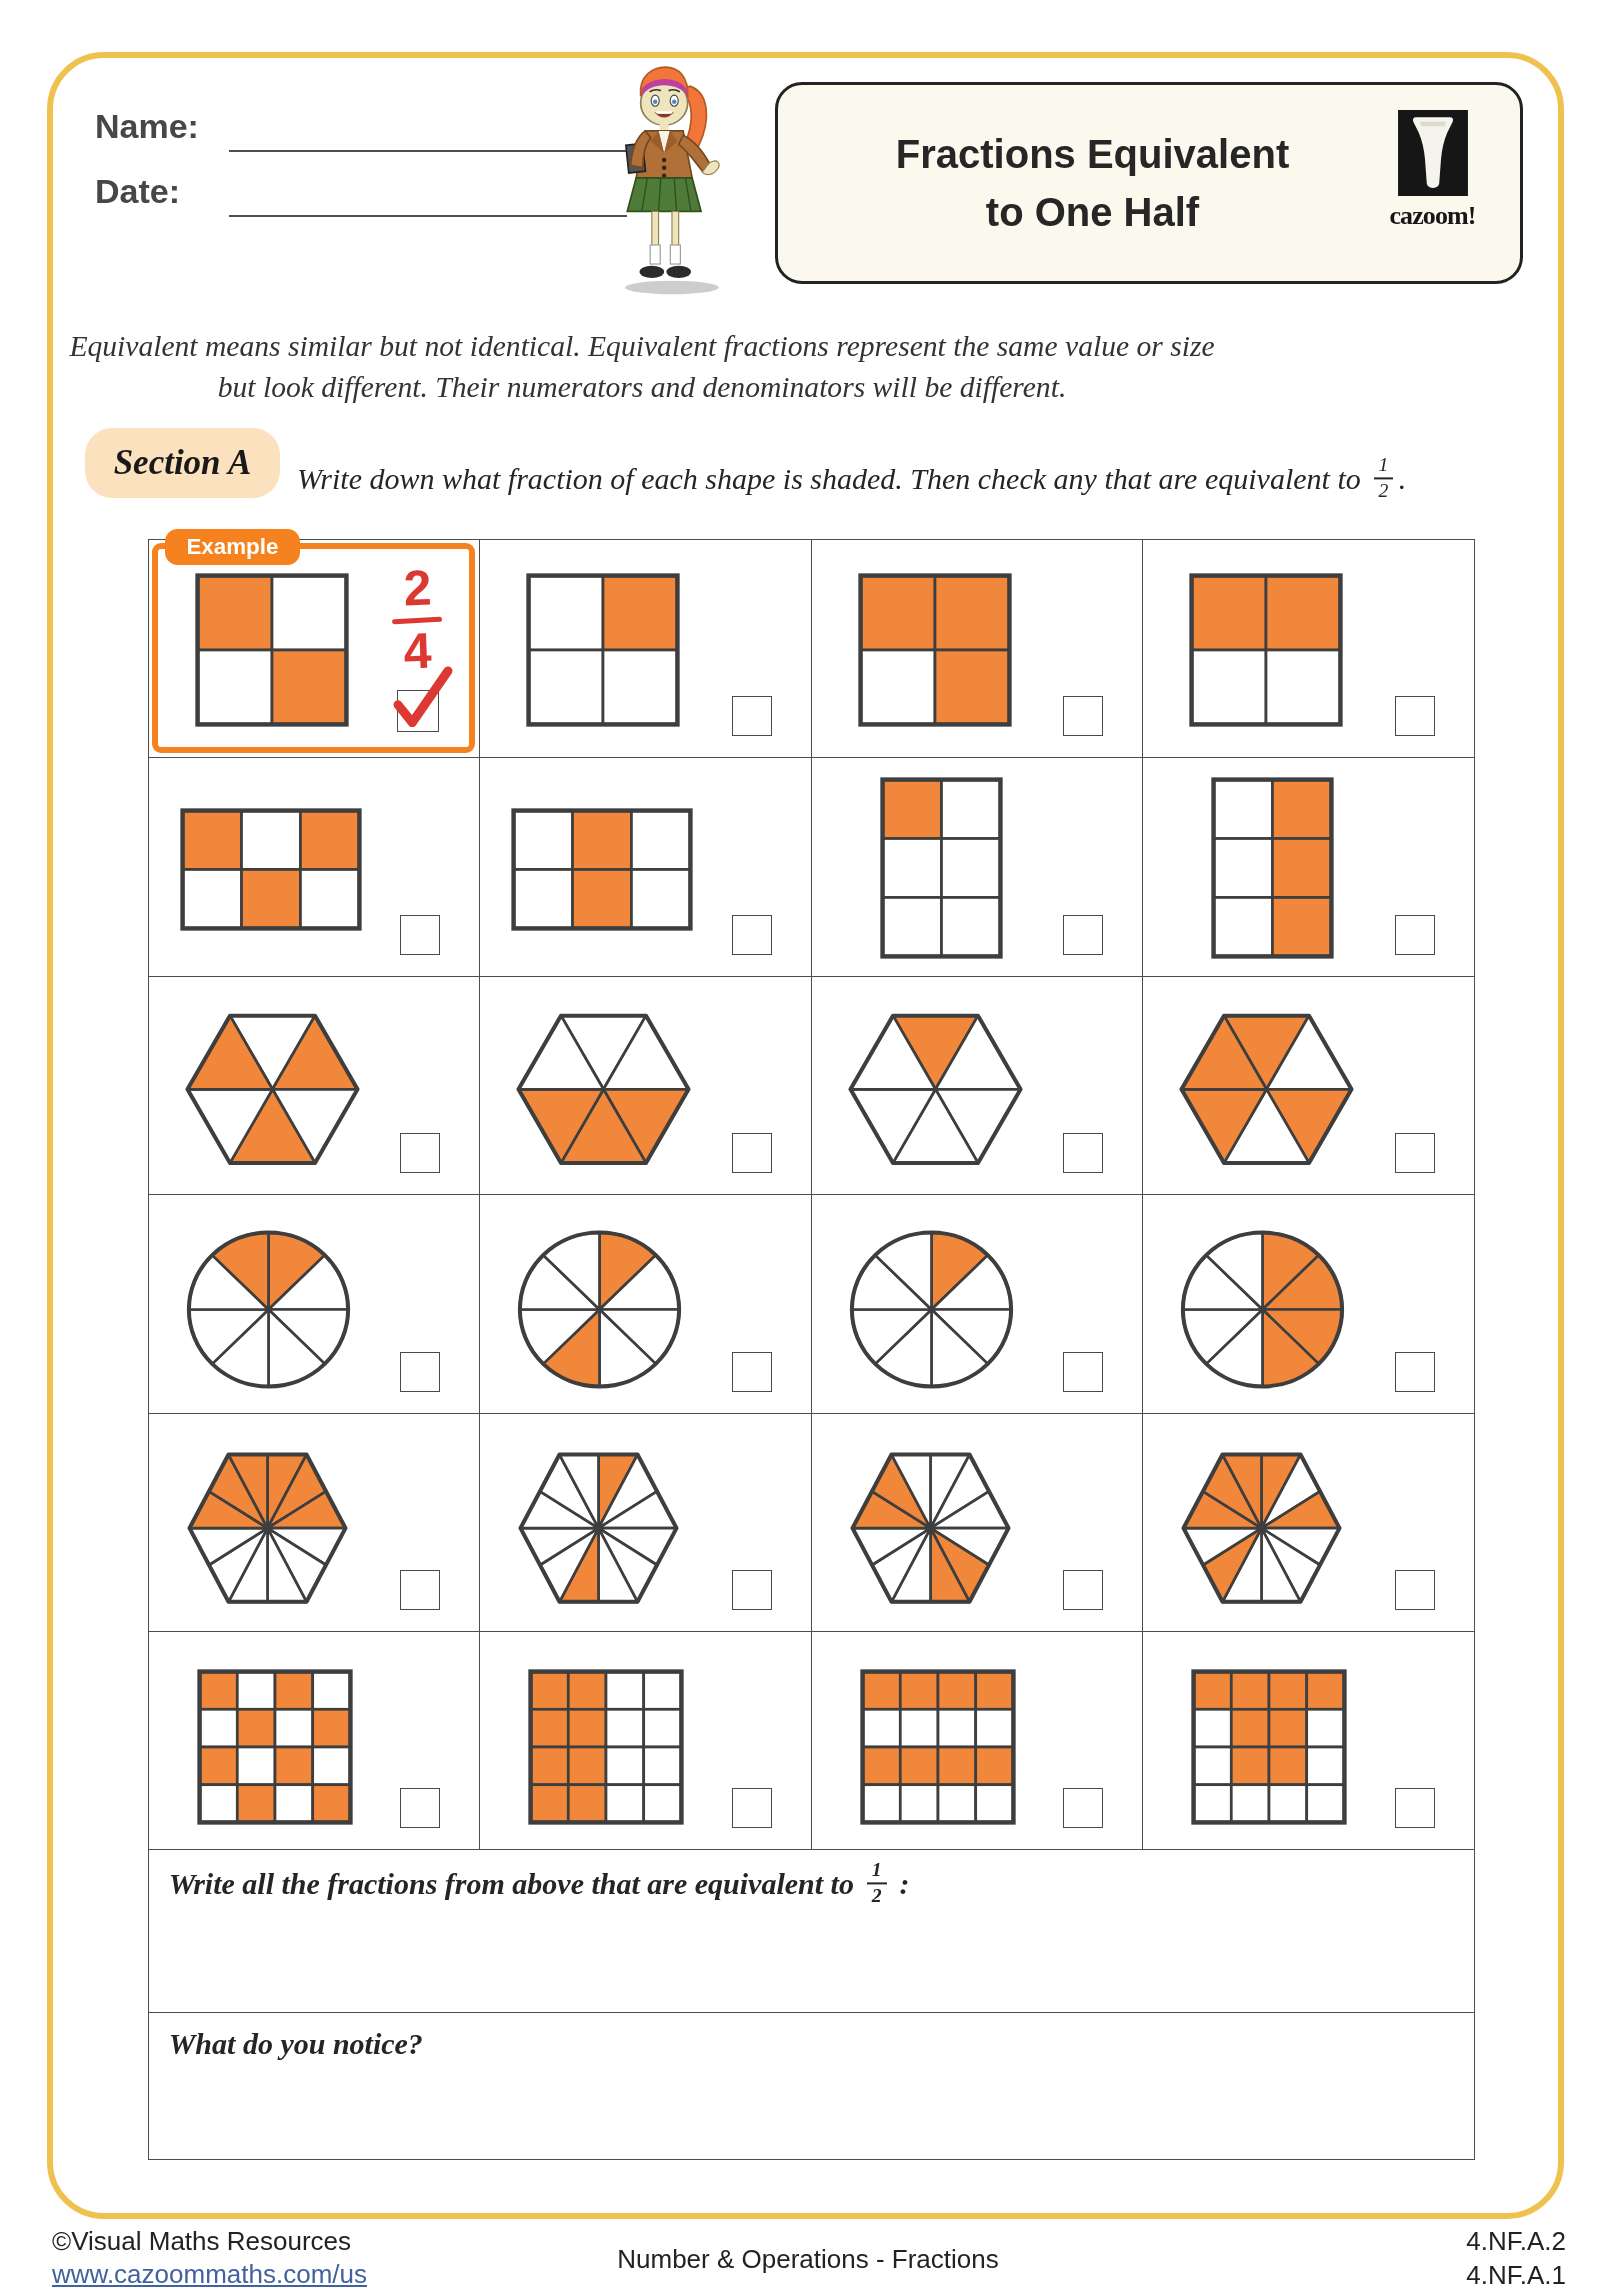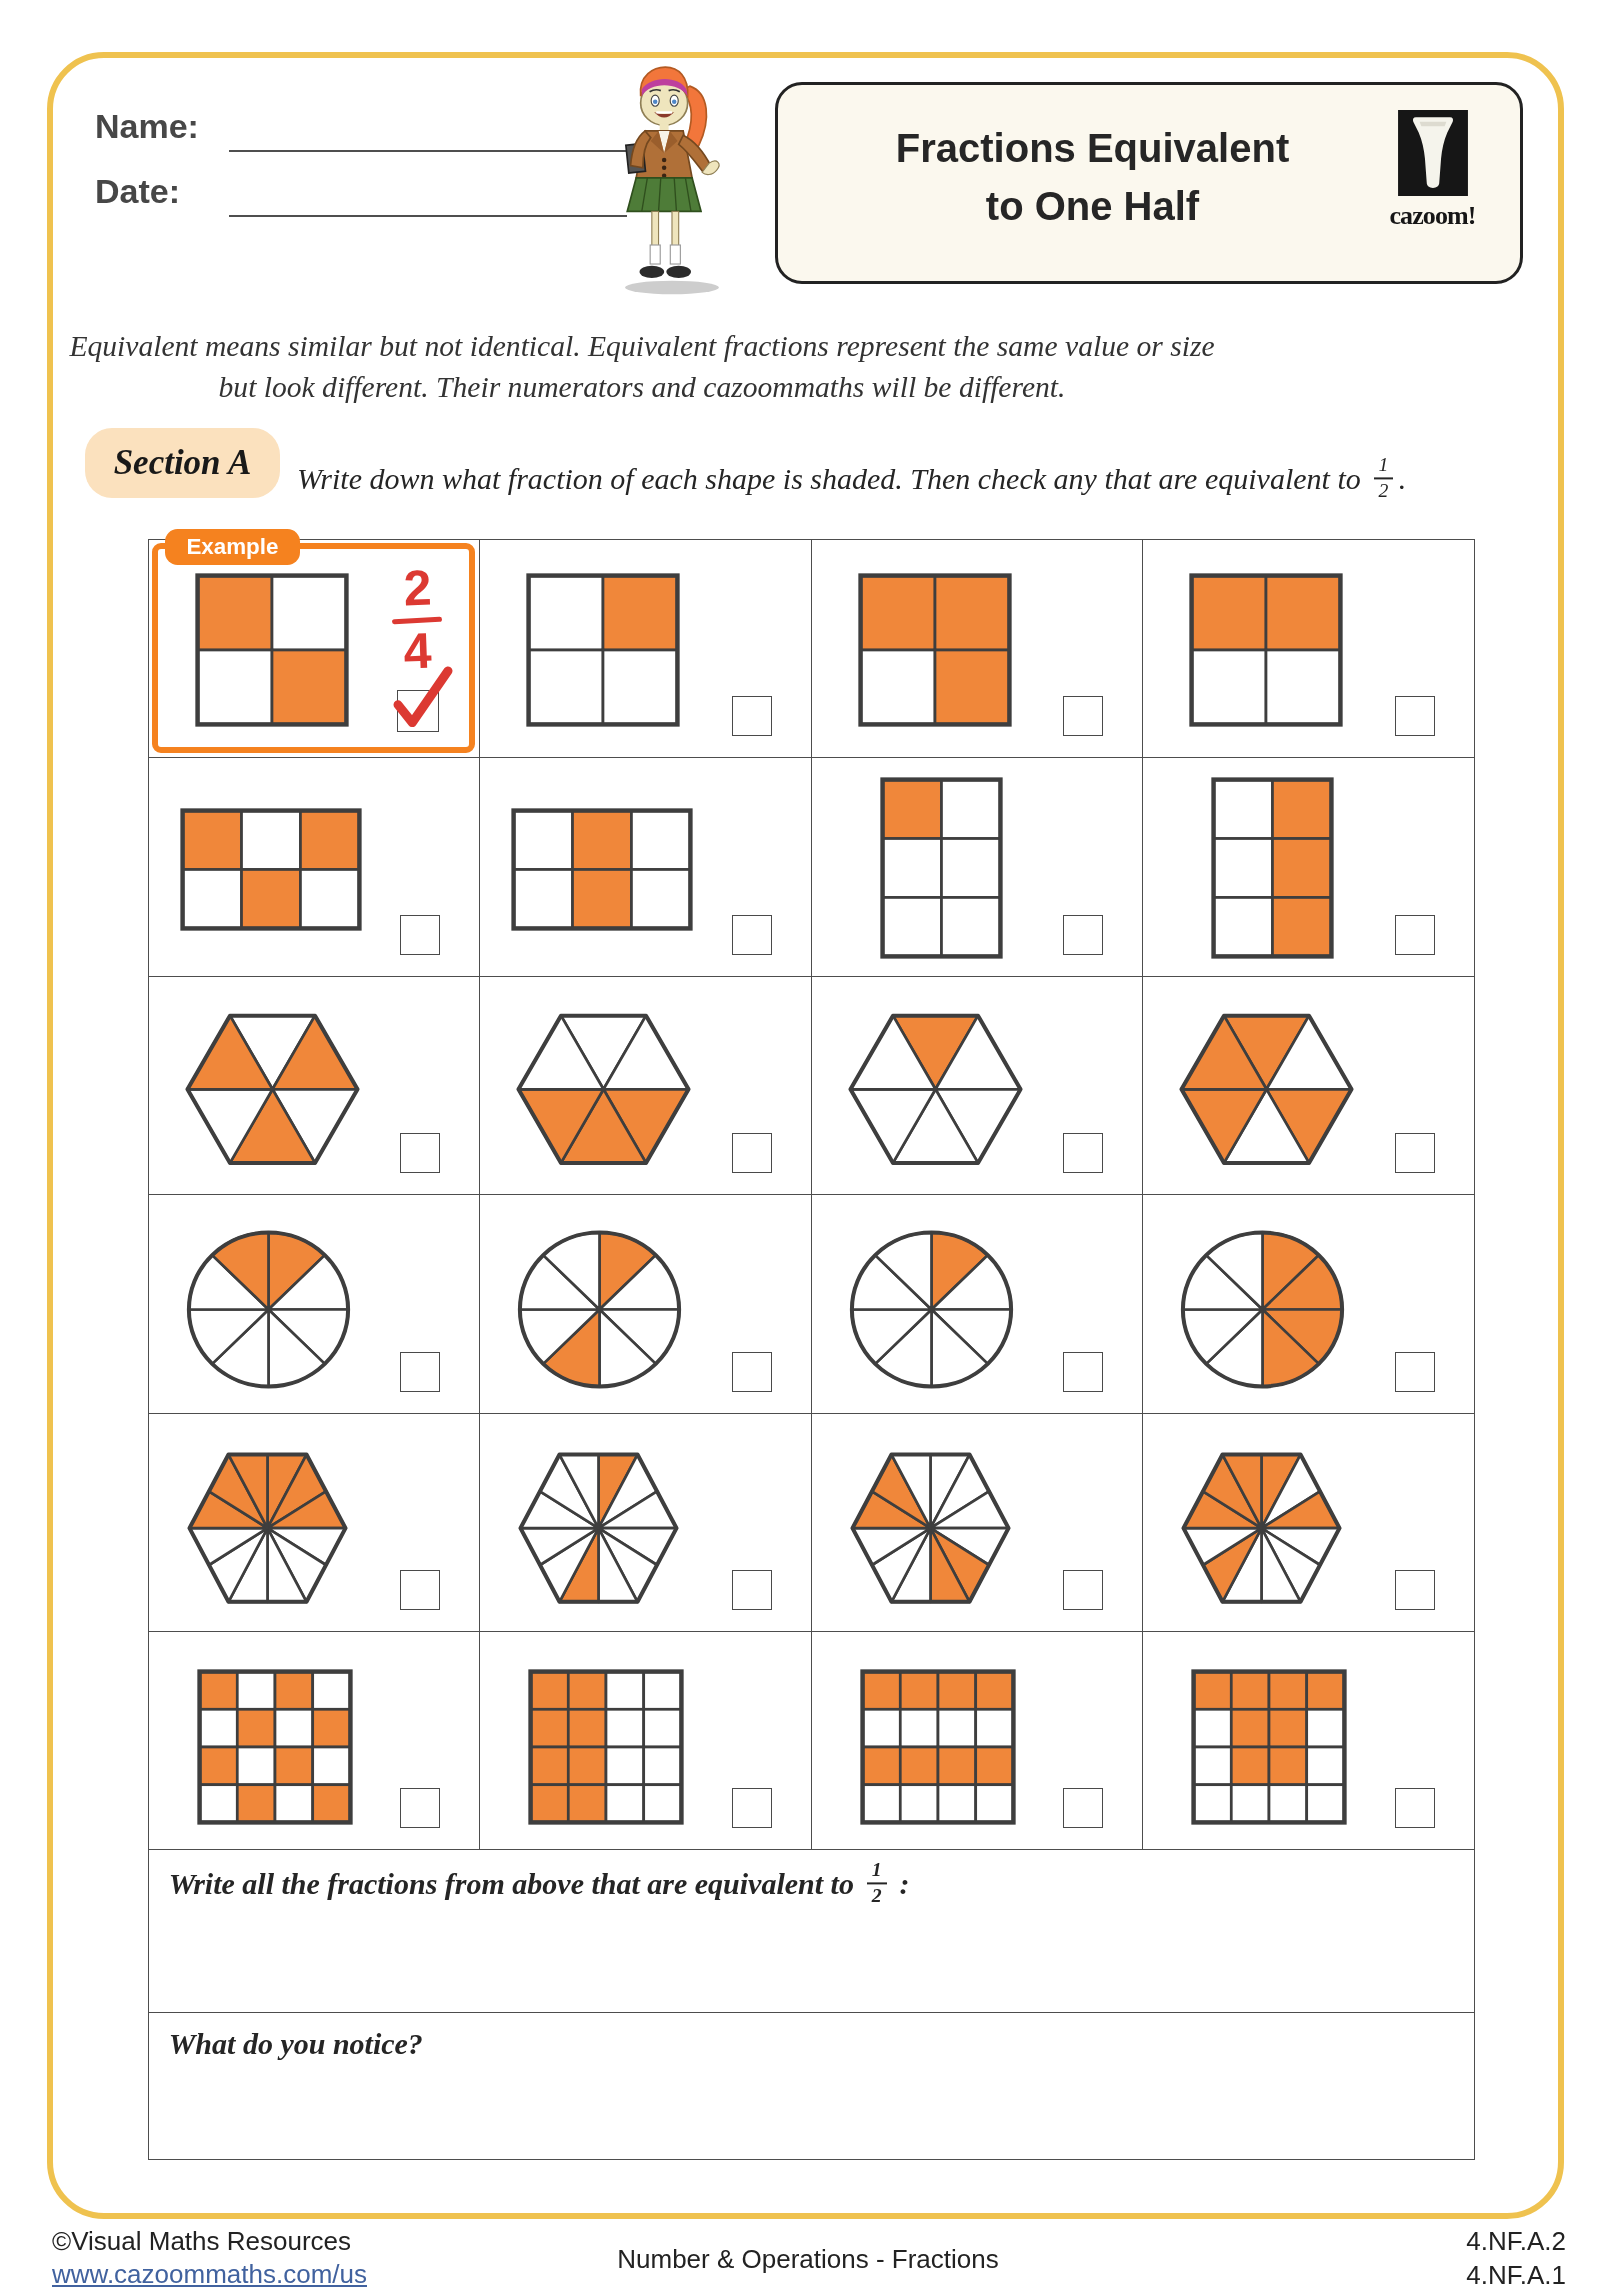--- a/index.html
+++ b/index.html
@@ -10,21 +10,21 @@
   
   .hdr-label{position:absolute;font-weight:bold;font-size:34px;color:#474747;}
   .name-label{left:95px;top:107px;}
   .date-label{left:95px;top:172px;}
   .write-line{position:absolute;height:0;border-bottom:2.7px solid #4f4f4f;}
   .name-line{left:229px;top:150px;width:398px;}
   .date-line{left:229px;top:215px;width:398px;}
   .mascot{position:absolute;left:578px;top:59px;}
   .title-box{position:absolute;left:775px;top:82px;width:748px;height:202px;box-sizing:border-box;
              background:#FBF8EE;border:3.6px solid #222;border-radius:27px;}
-  .title-text{position:absolute;left:86px;top:34px;width:457px;text-align:center;
+  .title-text{position:absolute;left:86px;top:40px;width:457px;text-align:center;
               font-size:40px;font-weight:bold;color:#262626;line-height:1.45;}
   .logo{position:absolute;right:38px;top:25px;width:99px;text-align:center;}
   .logo-brand{font-family:"Liberation Serif",serif;font-weight:bold;font-size:26px;color:#161616;
               letter-spacing:-0.9px;margin-top:2px;}
   
   .intro{position:absolute;left:0;top:326px;width:1284px;text-align:center;
          font-family:"Liberation Serif",serif;font-style:italic;font-size:29.6px;color:#333;line-height:1.4;}
   .section-pill{position:absolute;left:85px;top:428px;width:195px;height:70px;background:#FBE1BE;
                 border-radius:27px;display:flex;align-items:center;justify-content:center;}
   .section-pill span{font-family:"Liberation Serif",serif;font-style:italic;font-weight:bold;
@@ -132,21 +132,21 @@
         <rect x="0" y="0" width="78" height="96" fill="#161616"></rect>
         <path d="M20,8 h38 c3,0 4,2 3,5 l-6,12 c-4,9 -6,19 -7,29 l-2,27 c0,4 -3,6 -7,6 s-7,-2 -7,-6 l-2,-27 c-1,-10 -3,-20 -7,-29 l-6,-12 c-1,-3 0,-5 3,-5 z" fill="#F5F4EC"></path>
         <path d="M24,13 h30 l-2,5 h-26 z" fill="#dddbd0"></path>
       </svg>
       <div class="logo-brand">cazoom!</div>
     </div>
   </div>
 
   <div class="intro">
     <div>Equivalent means similar but not identical. Equivalent fractions represent the same value or size</div>
-    <div>but look different. Their numerators and cazoommaths will be different.</div>
+    <div>but look different. Their numerators and denominators will be different.</div>
   </div>
 
   <div class="section-pill">
     <span>Section A</span>
   </div>
   <div class="instruction">
     <span>Write down what fraction of each shape is shaded. Then check any that are equivalent to</span>
     <span class="sfrac">
       <span class="n">1</span>
         <span class="b"></span>

